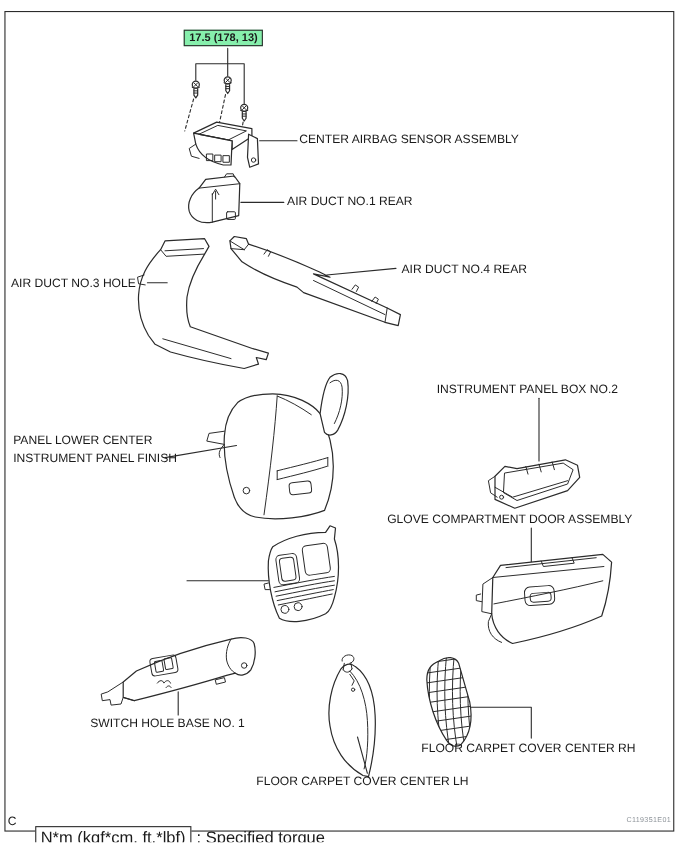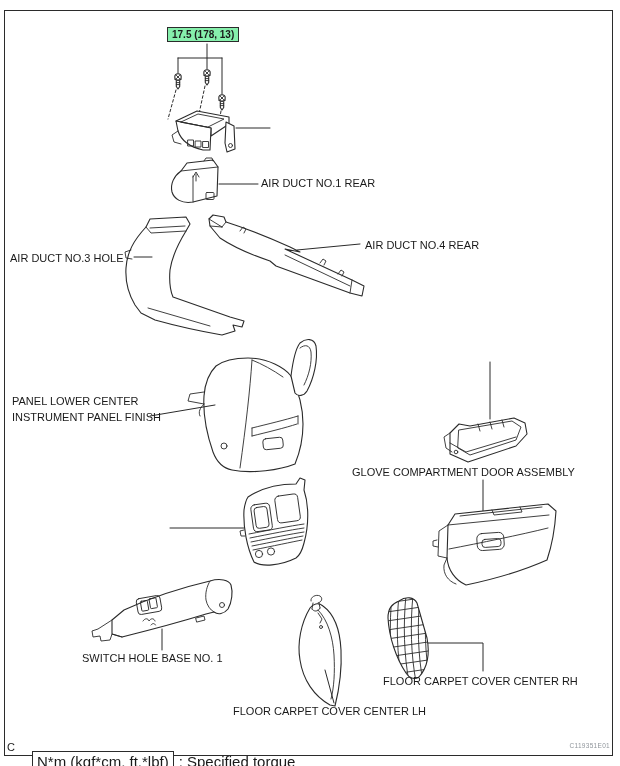--- a/index.html
+++ b/index.html
@@ -179,32 +179,34 @@
       <g clip-path="url(#rhclip)">
         <path class="thin" d="M380,604 L435,596 M380,613 L435,605 M380,622 L435,614 M380,631 L435,623 M380,640 L435,632 M380,649 L435,641 M380,658 L435,650 M380,667 L435,659 M380,676 L435,668"></path>
         <path class="thin" d="M392,595 C389,625 390,655 395,682 M399,595 C396,625 397,655 402,682 M406,595 C403,625 404,655 409,682 M413,595 C410,625 411,655 416,682 M420,595 C417,625 418,655 423,682 M427,595 C424,625 425,655 430,682"></path>
       </g>
       <path class="leader" d="M428,643 H483 V671"></path>
     </g>
   </svg>
 
   <div class="torque-box">17.5 (178, 13)</div>
 
+  <div class="label" style="left:272px;top:121px">CENTER AIRBAG SENSOR ASSEMBLY</div>
 
   <div class="label" style="left:261px;top:177px">AIR DUCT NO.1 REAR</div>
 
   <div class="label" style="left:10px;top:252px">AIR DUCT NO.3 HOLE</div>
 
   <div class="label" style="left:365px;top:239px">AIR DUCT NO.4 REAR</div>
 
   <div class="label two" style="left:12px;top:393px">
     <div>PANEL LOWER CENTER</div>
     <div>INSTRUMENT PANEL FINISH</div>
   </div>
 
+  <div class="label" style="left:397px;top:348px">INSTRUMENT PANEL BOX NO.2</div>
 
   <div class="label" style="left:352px;top:466px">GLOVE COMPARTMENT DOOR ASSEMBLY</div>
 
   <div class="label two" style="left:30px;top:511px;line-height:15.5px">
   </div>
 
   <div class="label" style="left:82px;top:652px">SWITCH HOLE BASE NO. 1</div>
 
   <div class="label" style="left:233px;top:705px">FLOOR CARPET COVER CENTER LH</div>
 

